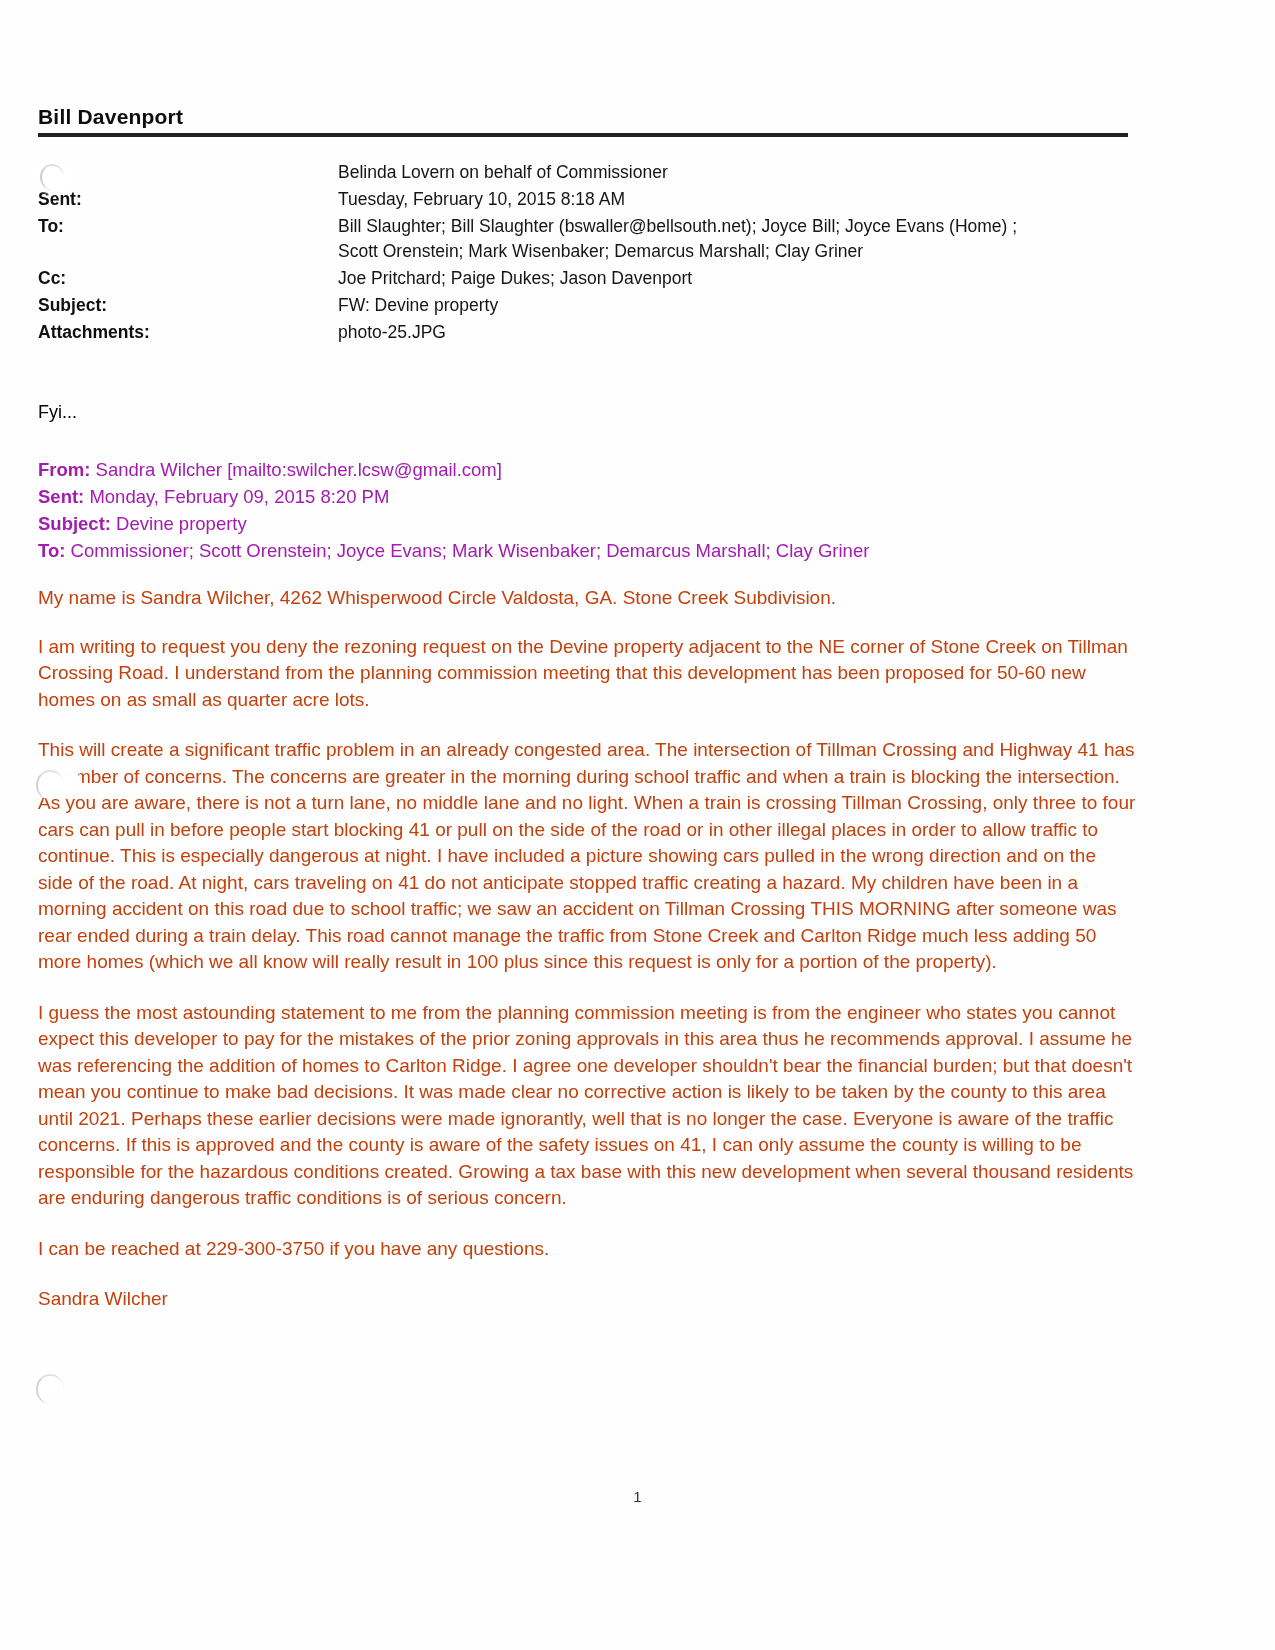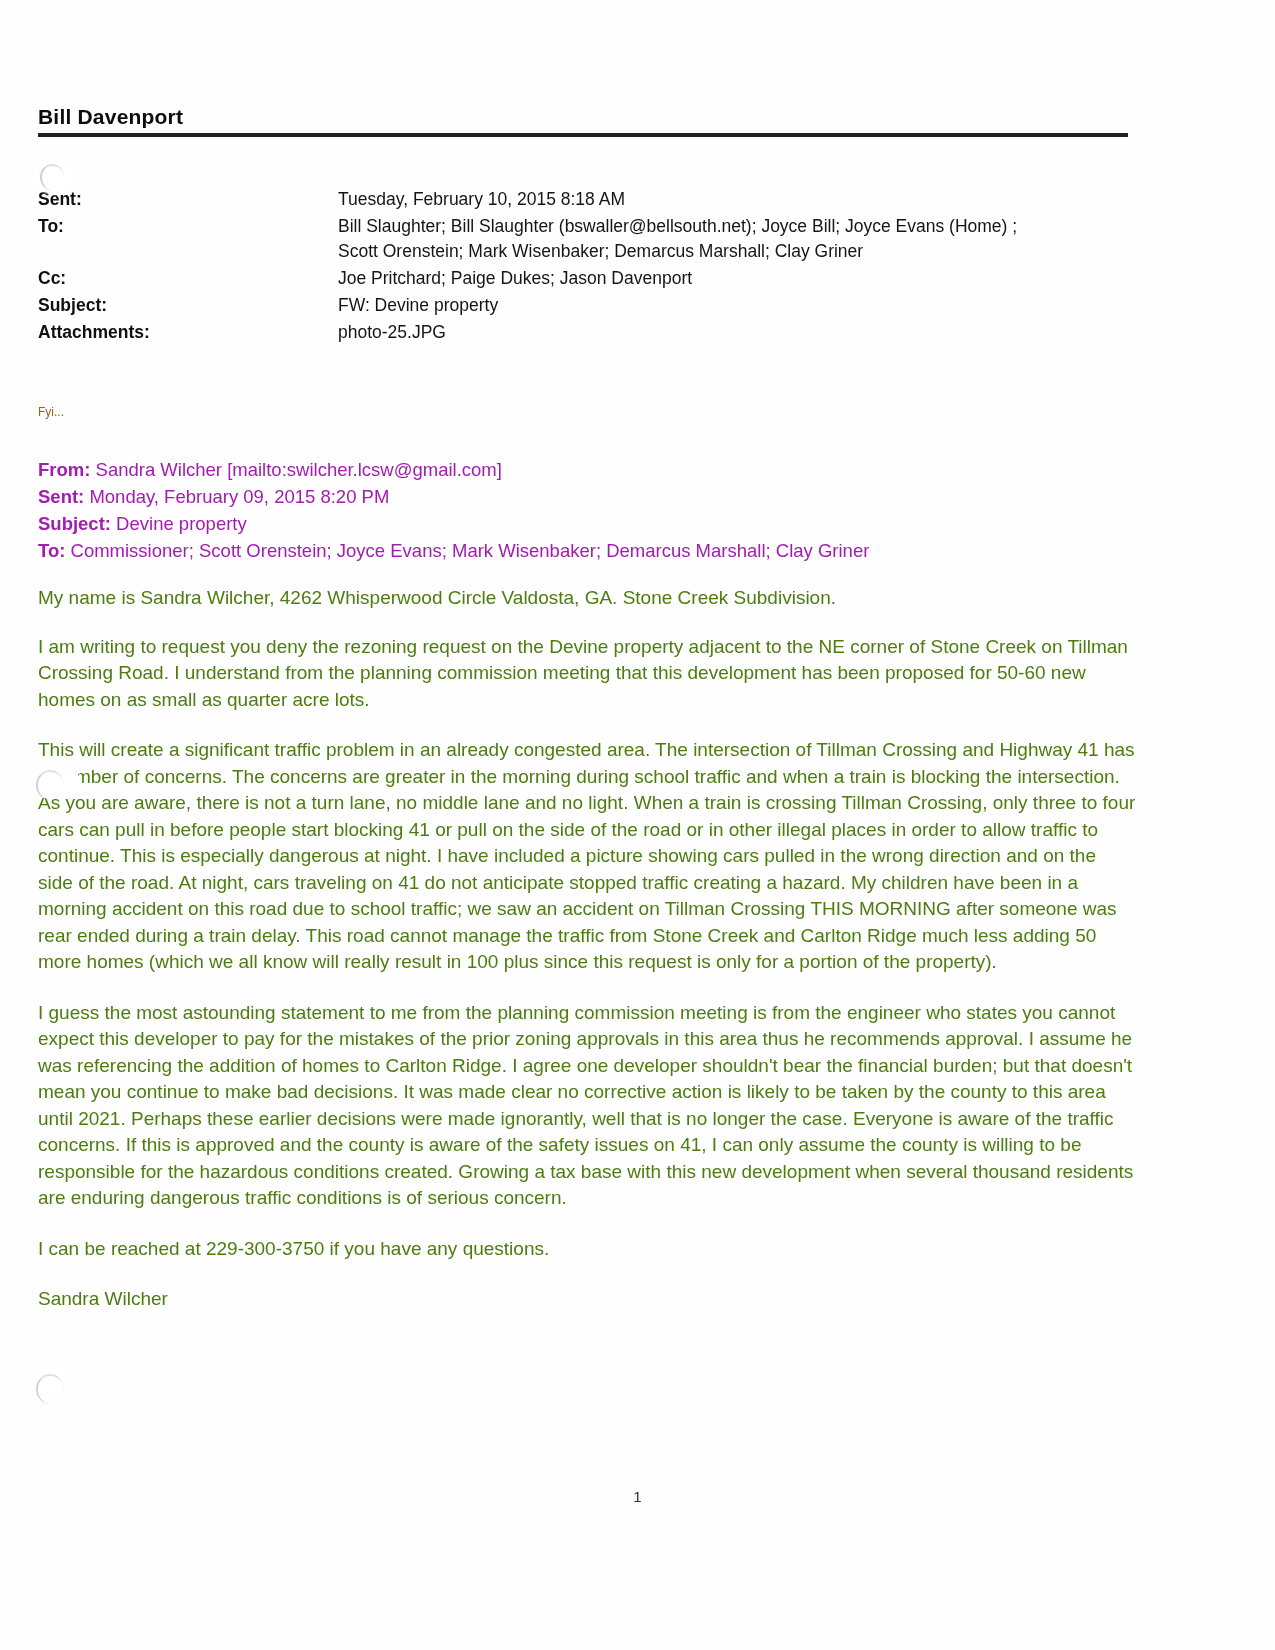--- a/index.html
+++ b/index.html
@@ -91,23 +91,23 @@
     border-left: 2px solid #cfcfcf;
     border-top: 2px solid #dedede;
     border-radius: 50%;
   }
 
   
   .body-block {
     position: absolute;
     left: 38px;
     width: 1100px;
-    font-size: 12px;
+    font-size: 18px;
     line-height: 25.5px;
-    color: #a16207;
+    color: #000000;
   }
   #fyi { top: 400px; }
   .fwd-head {
     position: absolute;
     left: 38px;
     top: 456px;
     width: 1100px;
     font-size: 18.5px;
     line-height: 27px;
     color: #a21caf;
@@ -115,21 +115,21 @@
   .fwd-head div { white-space: nowrap; }
   .fwd-head b { font-weight: bold; }
 
   .letter {
     position: absolute;
     left: 38px;
     top: 585px;
     width: 1098px;
     font-size: 19px;
     line-height: 26.5px;
-    color: #4d7c0f;
+    color: #c2410c;
   }
   .letter p {
     margin: 0 0 24px 0;
     text-align: left;
   }
   .letter p.tight { margin-bottom: 22px; }
   .sig { margin-top: 4px; }
 
   
   .blot {
@@ -168,20 +168,21 @@
 <div class="page">
 
   <div class="doc-header">
     <div class="owner-name">Bill Davenport</div>
     <div class="header-rule"></div>
   </div>
 
   <div class="msg-fields">
     <div class="field-row">
       <div class="field-label">n:</div>
+      <div class="field-value">Belinda Lovern on behalf of Commissioner</div>
     </div>
     <div class="field-row">
       <div class="field-label">Sent:</div>
       <div class="field-value">Tuesday, February 10, 2015 8:18 AM</div>
     </div>
     <div class="field-row">
       <div class="field-label">To:</div>
       <div class="field-value">
         <span>Bill Slaughter; Bill Slaughter (bswaller@bellsouth.net); Joyce Bill; Joyce Evans (Home) ;</span>
         <span class="line2">Scott Orenstein; Mark Wisenbaker; Demarcus Marshall; Clay Griner</span>

